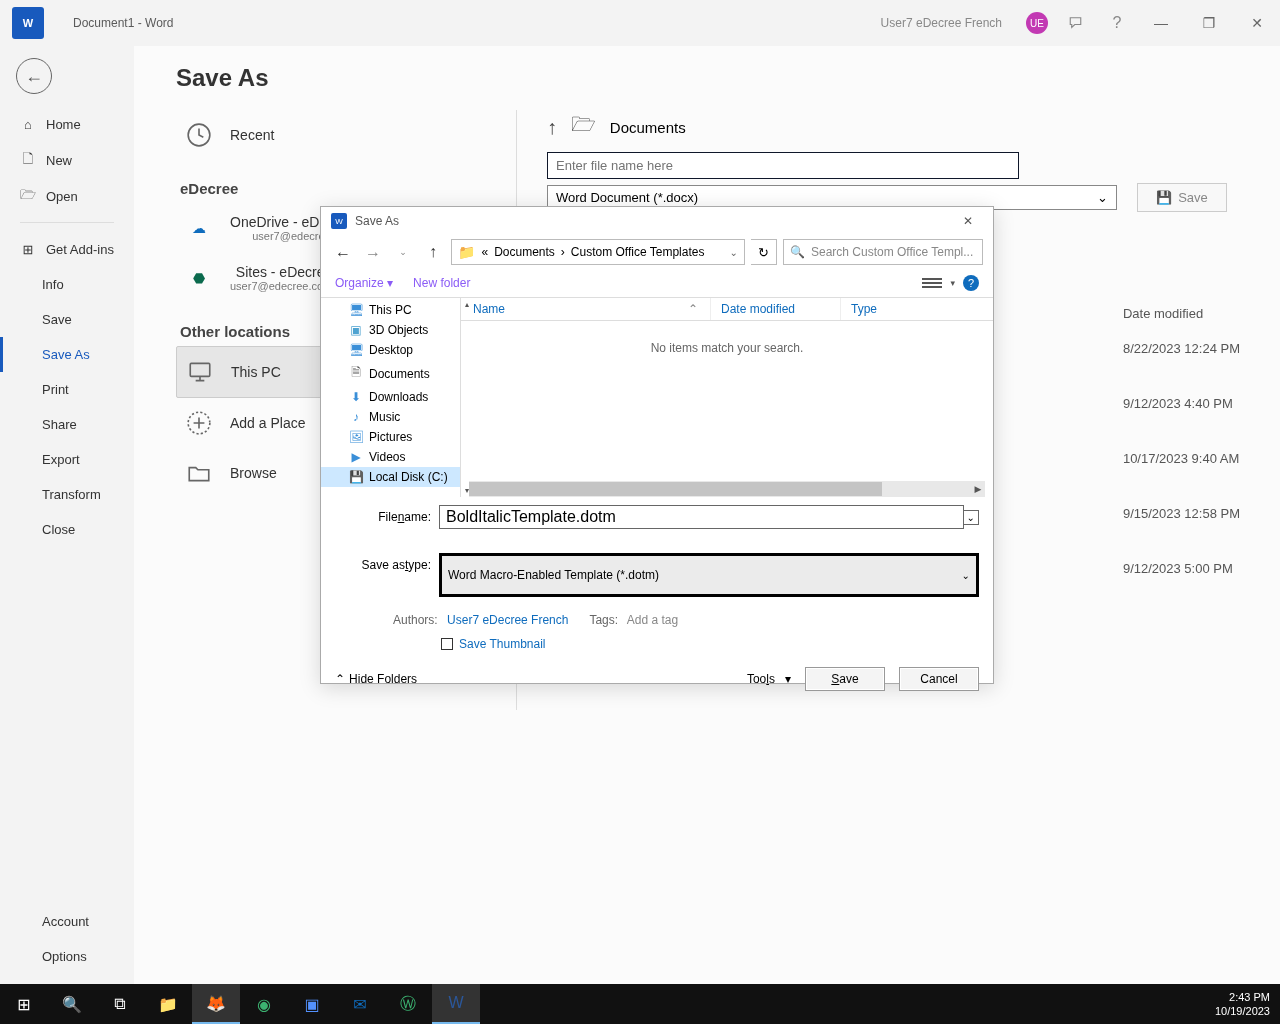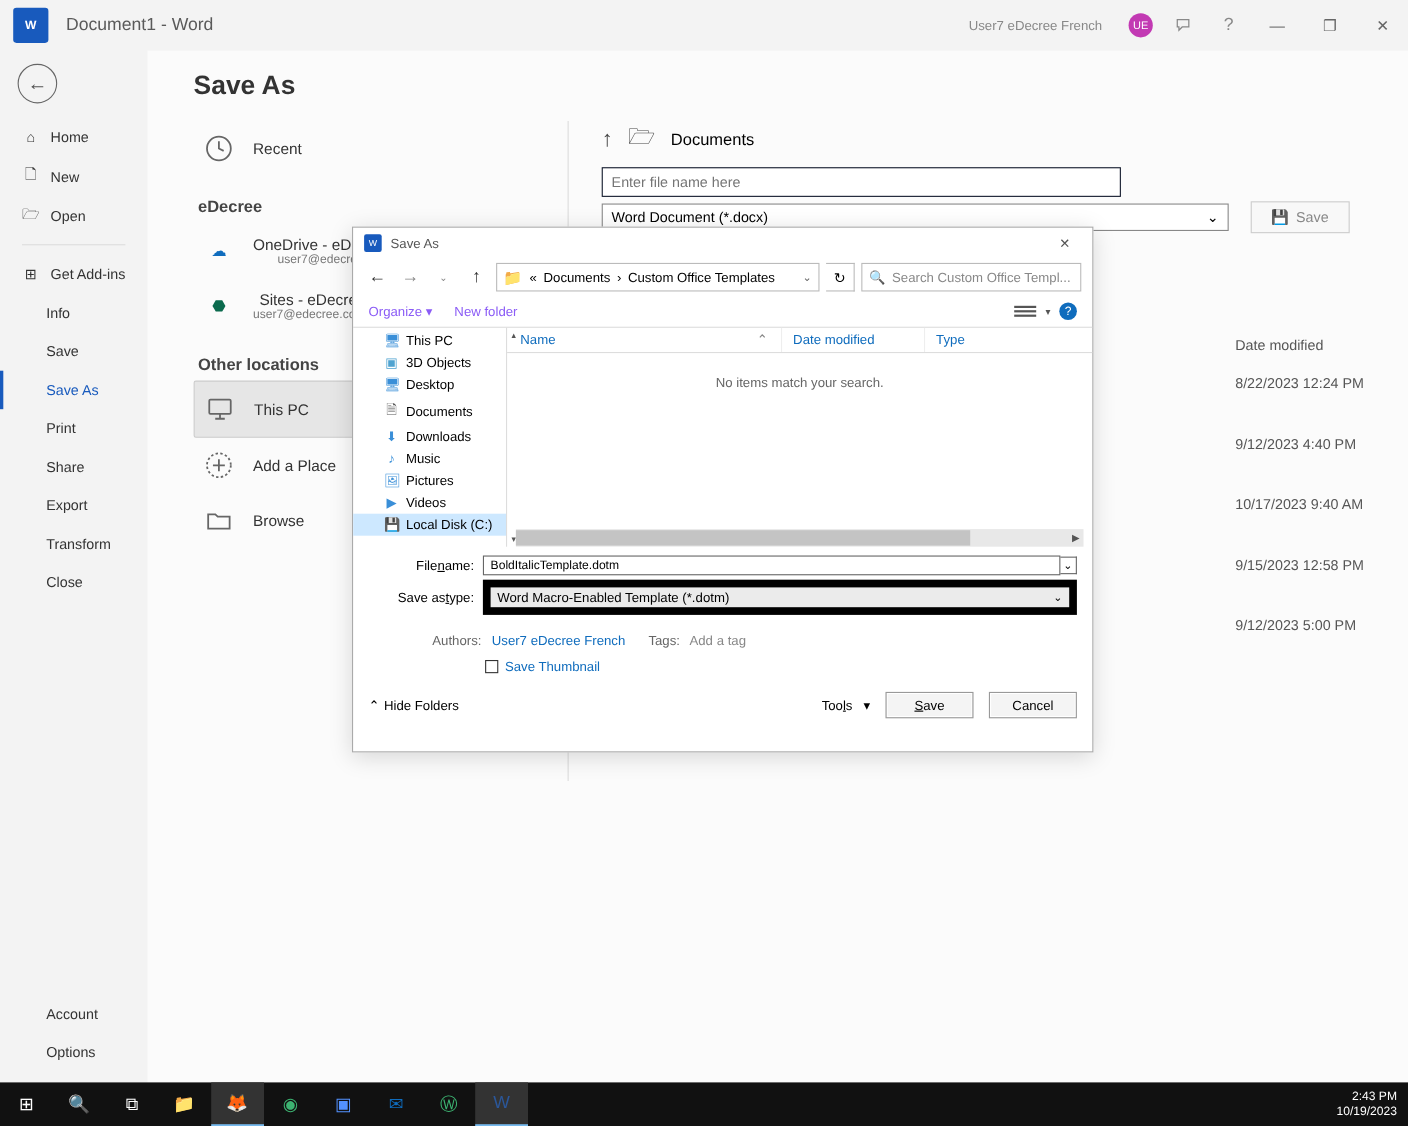--- a/index.html
+++ b/index.html
@@ -1,21 +1,21 @@
 <!DOCTYPE html>
 <html><head>
 <meta charset="utf-8">
 <style>
 * { margin:0; padding:0; box-sizing:border-box; font-family:"Segoe UI",Arial,sans-serif; }
 body { width:1280px; height:1024px; background:#f3f3f3; overflow:hidden; position:relative; }
 
 
 .titlebar { position:absolute; top:0; left:0; right:0; height:46px; background:#f3f3f3; display:flex; align-items:center; padding:0 8px; }
 .titlebar .app-icon { width:32px; height:32px; background:#185abd; border-radius:3px; display:flex; align-items:center; justify-content:center; color:#fff; font-weight:bold; font-size:11px; margin-left:4px;}
-.titlebar .title-text { margin-left:16px; color:#5a5a5a; font-size:16px; }
+.titlebar .title-text { margin-left:29px; color:#5a5a5a; font-size:12px; }
 .titlebar .right { margin-left:auto; display:flex; align-items:center; gap:18px; }
 .titlebar .user { color:#888; font-size:12px; margin-right:6px;}
 .titlebar .avatar { width:22px; height:22px; border-radius:50%; background:#c239b3; color:#fff; font-size:10px; display:flex; align-items:center; justify-content:center; }
 .titlebar .win-btn { width:30px; height:30px; display:flex; align-items:center; justify-content:center; color:#666; font-size:14px;}
 .titlebar .icon-btn { width:22px; height:22px; color:#888; display:flex; align-items:center; justify-content:center;}
 
 
 .sidebar { position:absolute; top:46px; left:0; width:134px; bottom:40px; background:#f3f3f3; border-right:0; }
 .sidebar .back { width:36px; height:36px; border:1.5px solid #666; border-radius:50%; margin:12px 16px; display:flex; align-items:center; justify-content:center; font-size:18px; color:#555;}
 .sidebar .nav-item { display:flex; align-items:center; gap:10px; padding:10px 20px; font-size:13px; color:#333; cursor:pointer; position:relative;}
@@ -80,22 +80,22 @@
 .modal .m-list .cols .c3 { width:100px; padding:4px 10px;}
 .modal .m-list .empty { text-align:center; color:#666; margin-top:20px;}
 .modal .m-list .hscroll{position:absolute; bottom:0; left:8px; right:8px; height:16px; background:#e8e8e8; display:flex; align-items:center;}
 .modal .m-list .hscroll .thumb{position:absolute; left:0; width:80%; height:14px; top:1px; background:#c4c4c4;}
 .modal .m-list .hscroll .l,.modal .m-list .hscroll .r{width:14px; text-align:center; color:#555; font-size:9px;}
 .modal .m-list .hscroll .r{margin-left:auto;}
 .modal .tree-scroll{position:absolute; left:139px; top:0; bottom:0; width:14px; display:flex; flex-direction:column; justify-content:space-between; font-size:8px; color:#555; align-items:center; padding:2px 0;}
 .modal .m-fields { padding:8px 14px; font-size:12px;}
 .modal .m-fields .row { display:flex; align-items:center; margin-bottom:4px;}
 .modal .m-fields .lbl { width:104px; text-align:right; padding-right:8px; display:flex; align-items:flex-end; justify-content:flex-end;}
-.modal .m-fields input.fn { flex:1; border:1px solid #666; padding:2px 6px; font-size:11px;}
-.modal .m-fields .sel { flex:1; border:7px solid #000000; padding:2px 6px; font-size:12px; background:#ebebeb; display:flex; justify-content:space-between; align-items:center;}
+.modal .m-fields input.fn { flex:1; border:1px solid #666; padding:2px 6px; font-size:16px;}
+.modal .m-fields .sel { flex:1; border:3px solid #000000; padding:12px 6px; font-size:12px; background:#ebebeb; display:flex; justify-content:space-between; align-items:center;margin-top:20px;}
 .modal .m-meta { display:flex; gap:21px; padding:4px 14px 4px 72px; font-size:12px;}
 .modal .m-meta .k { color:#666; margin-right:6px;}
 .modal .m-meta .v { color:#0f6cbd;}
 .modal .m-meta .v.tag{color:#888;}
 .modal .m-thumb { padding:6px 120px; font-size:12px; color:#0f6cbd; display:flex; align-items:center; gap:6px;}
 .modal .m-thumb .box { width:12px; height:12px; border:1px solid #333;}
 .modal .m-buttons { display:flex; align-items:center; gap:14px; padding:10px 14px; font-size:12px;}
 .modal .m-buttons .hide { display:flex; align-items:center; gap:4px;}
 .modal .m-buttons .tools { margin-left:auto;}
 .modal .m-buttons button { width:80px; height:24px; border:1px solid #999; background:#f4f4f4; font-size:12px; box-shadow:inset 0 0 0 1px #fff;}

